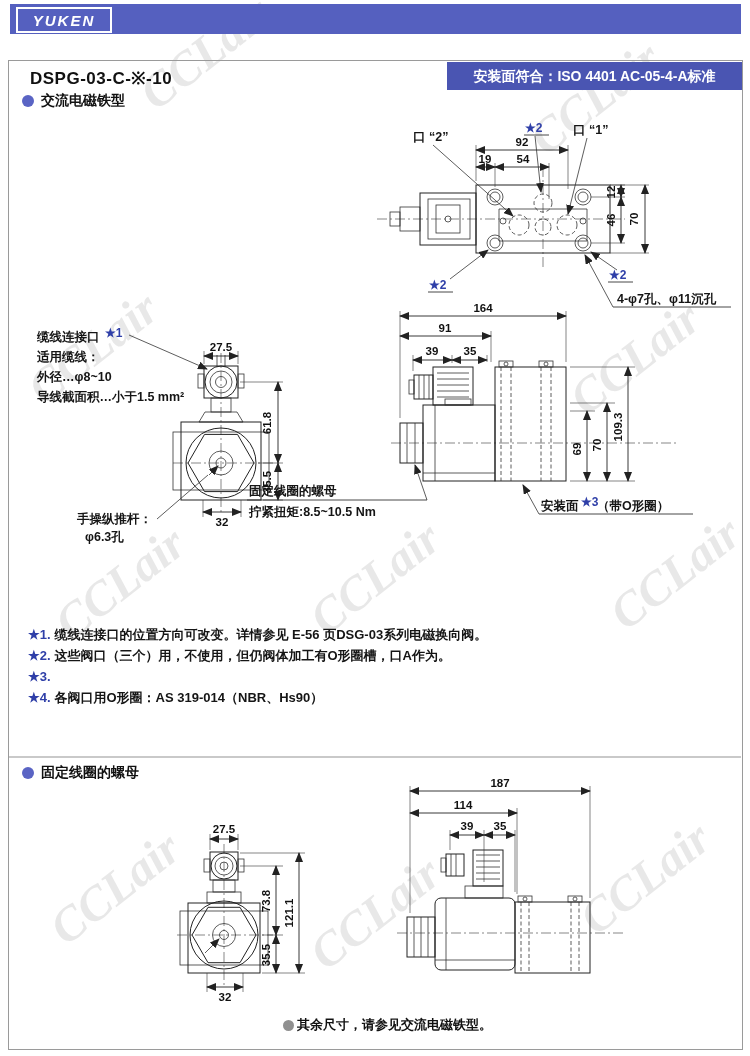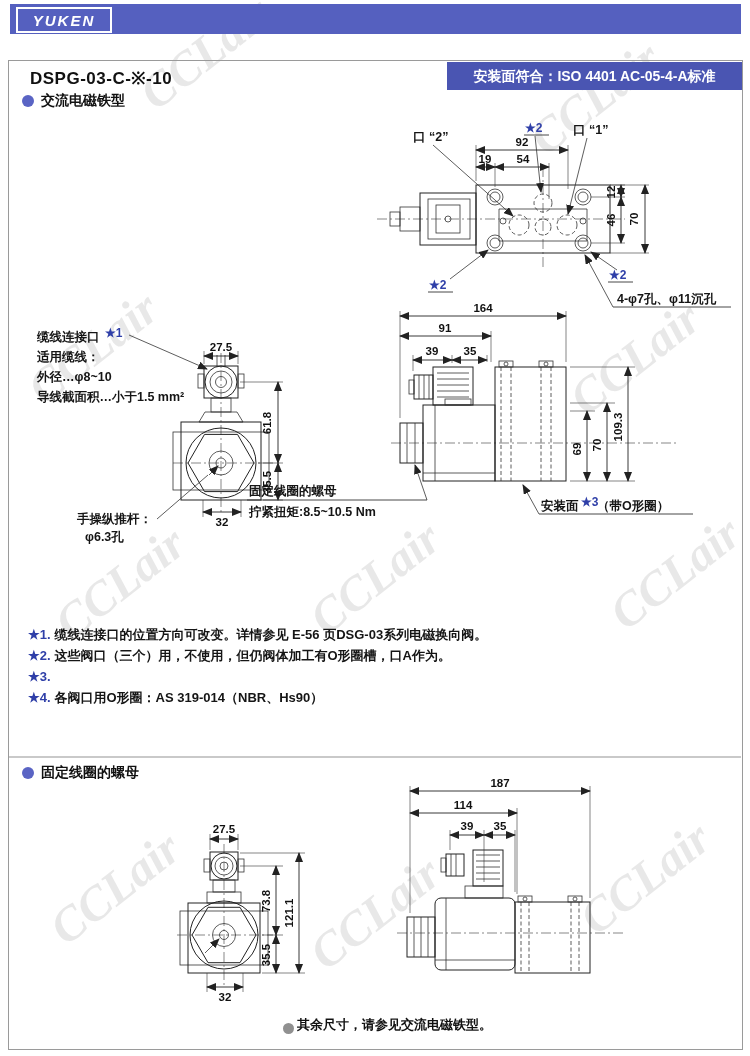--- a/index.html
+++ b/index.html
@@ -17,21 +17,21 @@
   .model{position:absolute;left:30px;top:66px;font-size:17px;font-weight:bold;letter-spacing:.5px;}
   .sec-title{position:absolute;display:flex;align-items:center;font-size:14px;font-weight:bold;}
   .sec-title .bullet{width:12px;height:12px;border-radius:50%;background:#5a64c4;margin-right:7px;}
   
   .notes{position:absolute;left:28px;top:624px;width:705px;font-size:13px;}
   .note-row{display:flex;line-height:21px;}
   .note-row .star{color:#2f3fa8;font-weight:bold;margin-right:4px;white-space:nowrap;}
   .note-row .ntext{font-weight:bold;color:#151515;}
   .bottom-note{position:absolute;left:28px;top:718px;font-size:13px;font-weight:bold;}
   .divider{position:absolute;left:9px;top:756px;width:732px;height:2px;background:#c9c9c9;}
-  .dc-footnote{position:absolute;left:283px;top:1016px;font-size:13px;font-weight:bold;display:flex;align-items:flex-end;}
+  .dc-footnote{position:absolute;left:283px;top:1016px;font-size:13px;font-weight:bold;display:flex;align-items:center;}
   .dc-footnote .gbullet{width:11px;height:11px;border-radius:50%;background:#909090;margin-right:3px;}
   
   .wm{position:absolute;font-family:"Liberation Serif",serif;font-style:italic;font-weight:bold;
       font-size:48px;color:rgba(150,150,150,0.22);transform:rotate(-38deg);pointer-events:none;white-space:nowrap;}
   
   svg{position:absolute;overflow:visible;}
   .ln{stroke:#222;stroke-width:1;fill:none;}
   .ln2{stroke:#333;stroke-width:.8;fill:none;}
   .ext{stroke:#333;stroke-width:.6;fill:none;}
   .dim{stroke:#222;stroke-width:.9;fill:none;}

